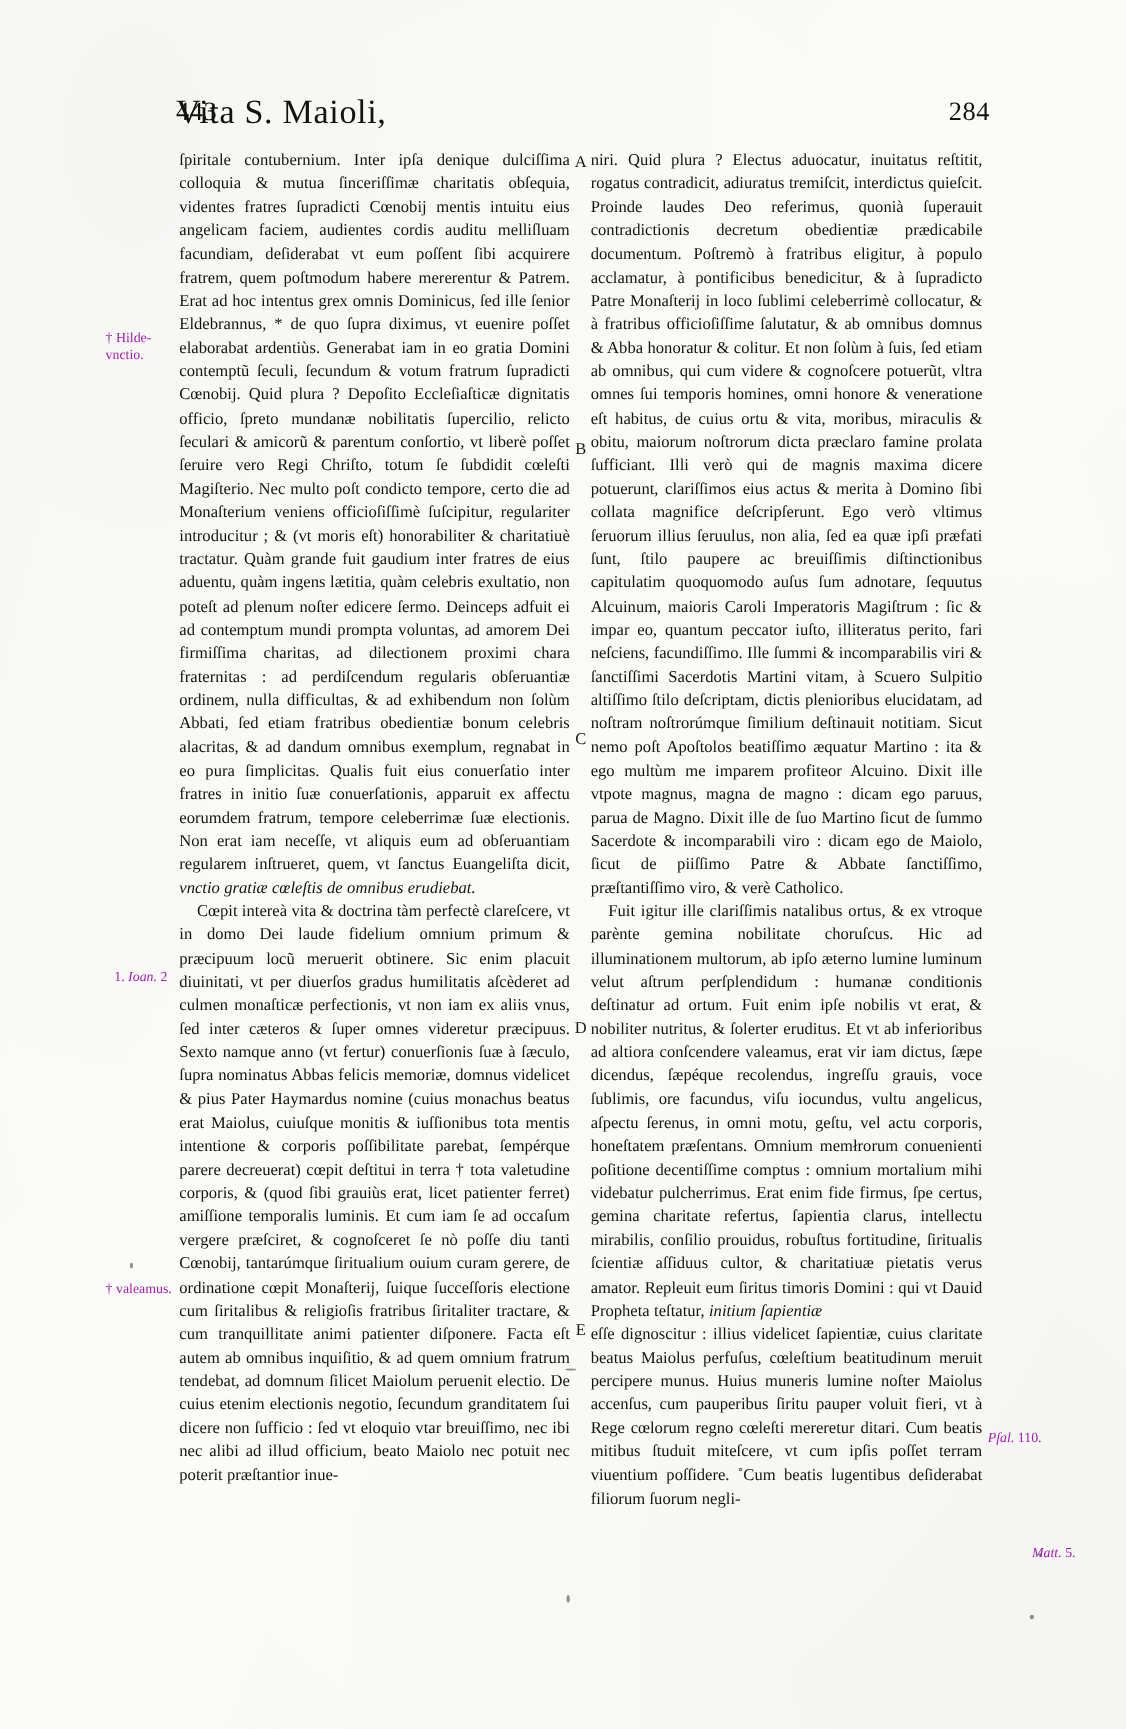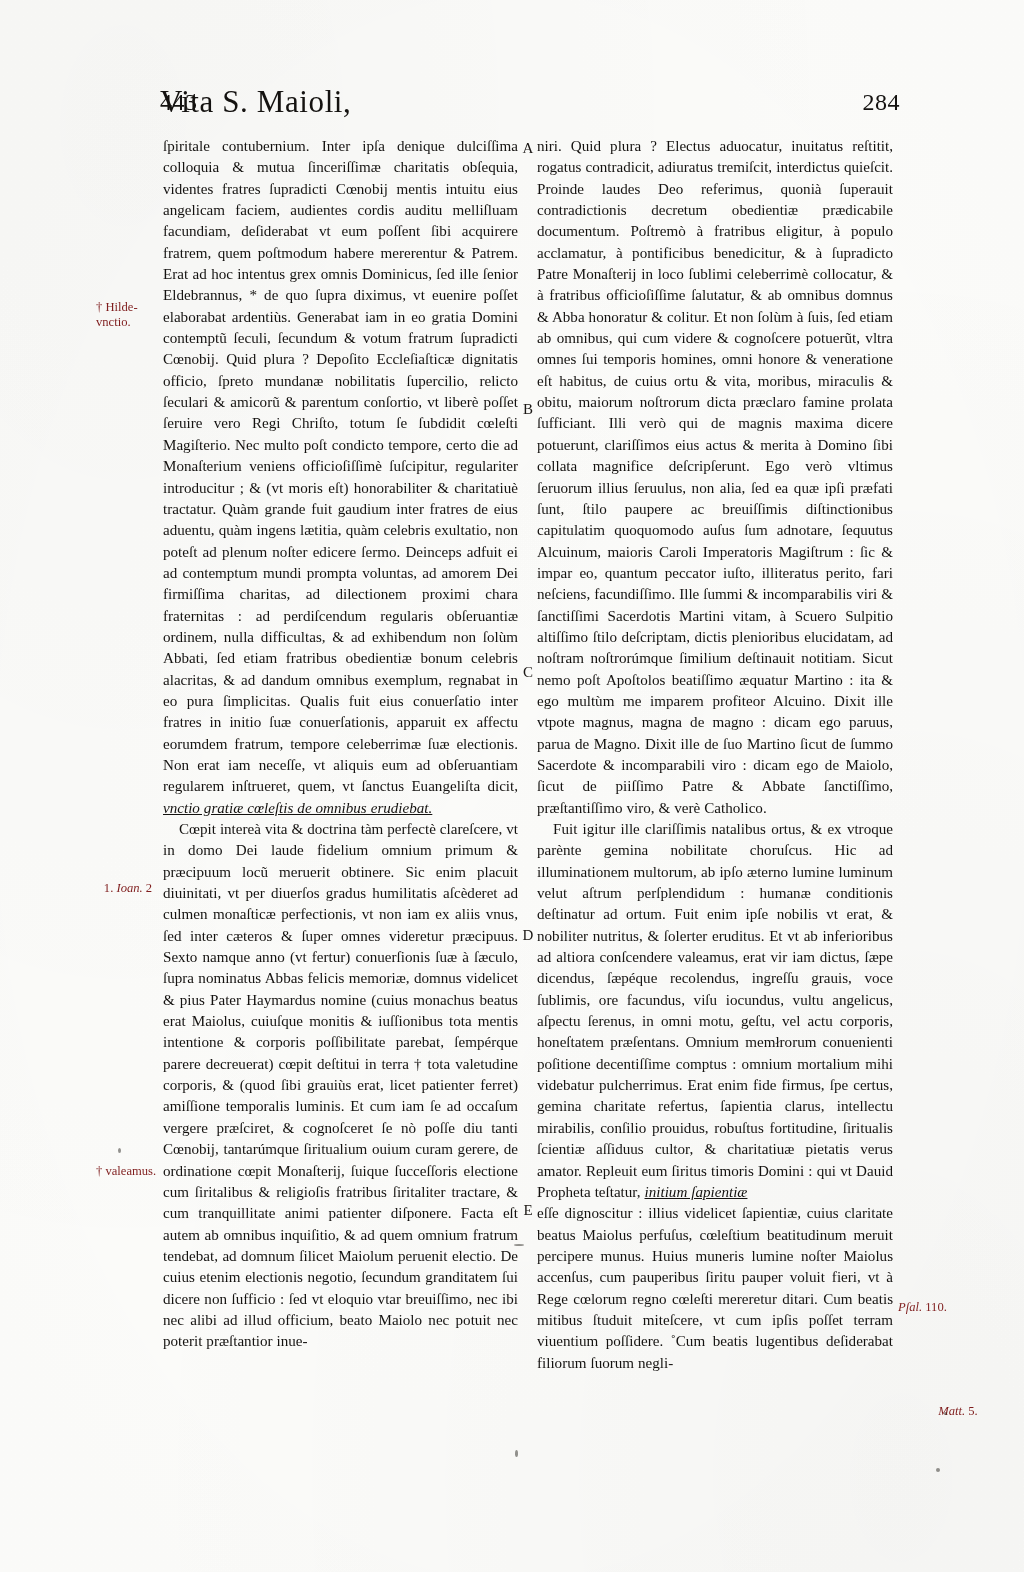--- a/index.html
+++ b/index.html
@@ -76,40 +76,39 @@
   #column-right { left: 537px;  width: 356px; }
 
   .column p {
     margin: 0;
   }
   .column p.indent {
     text-indent: 16px;
   }
   .column em {
     font-style: italic;
-    text-decoration: underline;
   }
 
   
   .section-letter {
     position: absolute;
     left: 519px;
     width: 18px;
     text-align: center;
     font-size: 15px;
     line-height: 16px;
     color: #1a1714;
   }
 
   
   .margin-note {
     position: absolute;
     font-size: 12.6px;
     line-height: 15px;
-    color: #7f1d1d;
+    color: #a21caf;
   }
   .margin-note.left {
     left: 96px;
     width: 64px;
     text-align: left;
   }
   .margin-note.right {
     left: 898px;
     width: 120px;
     text-align: left;

